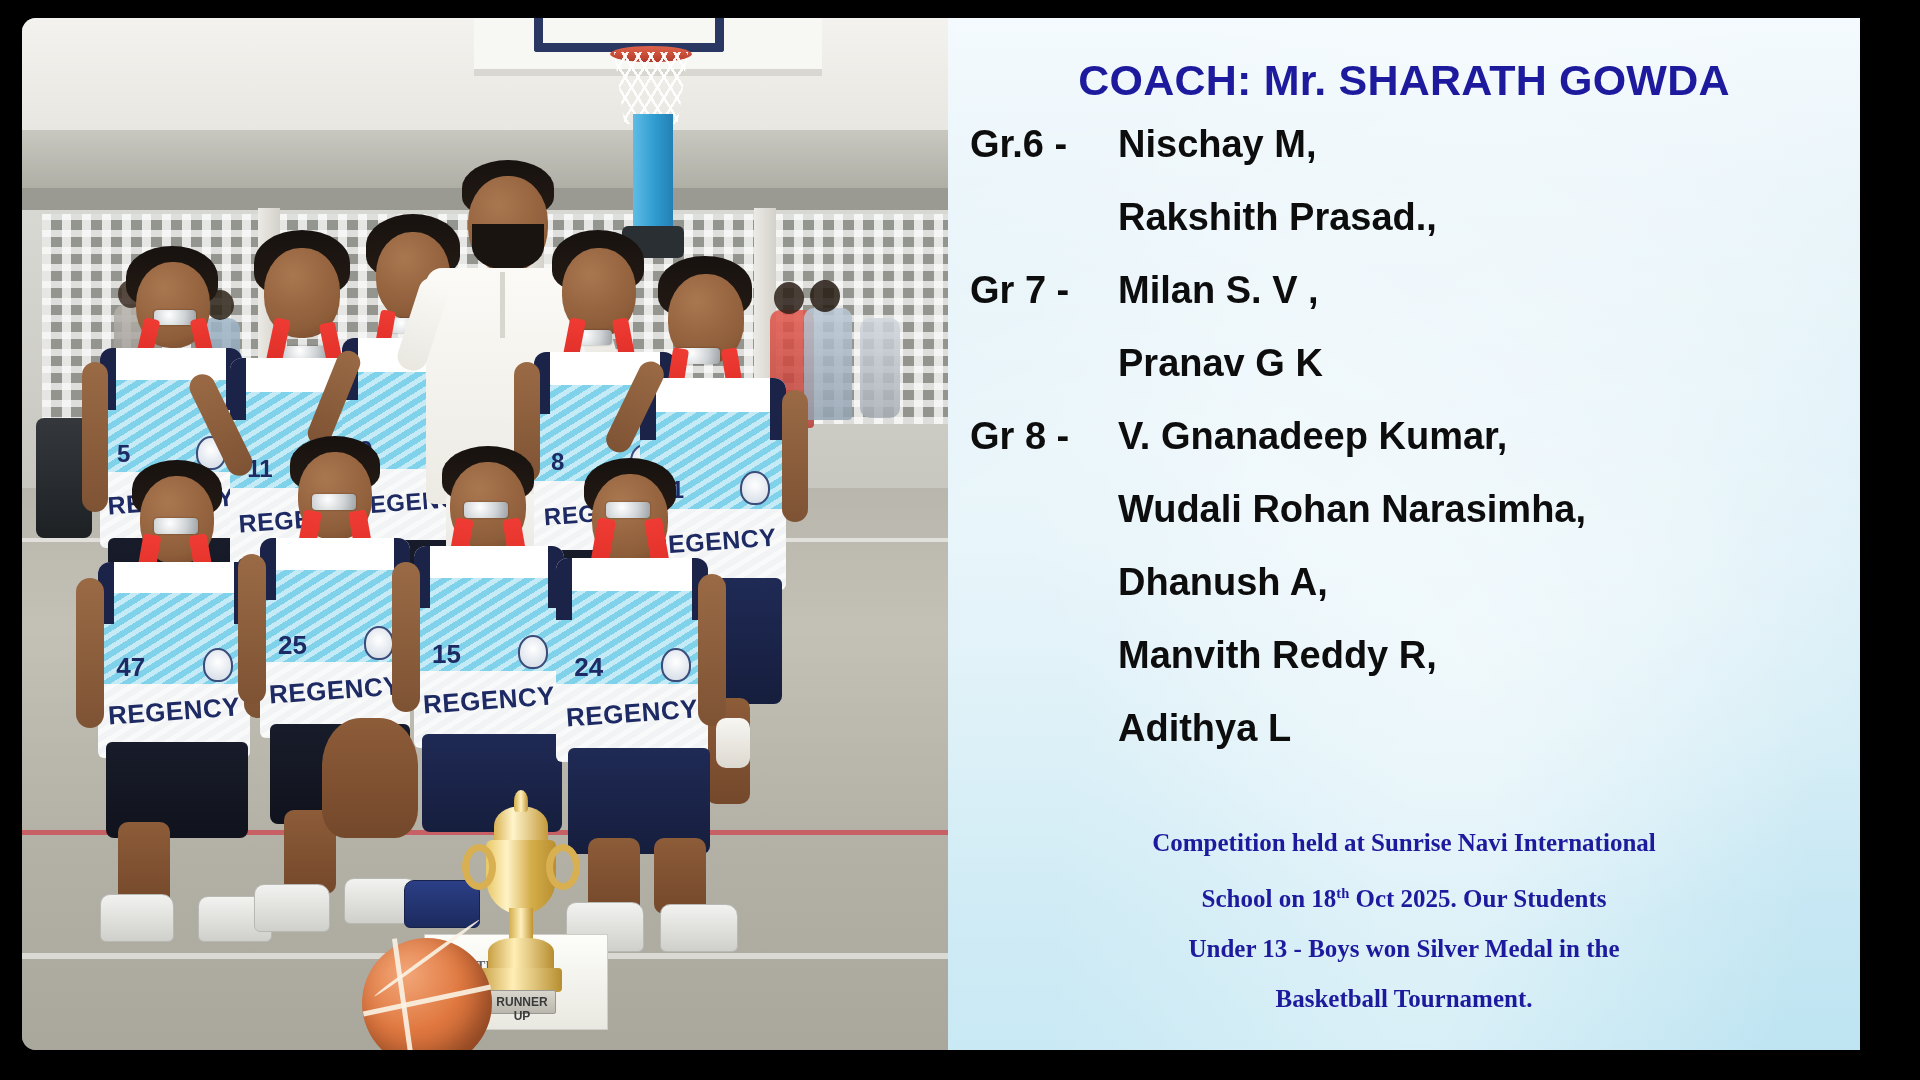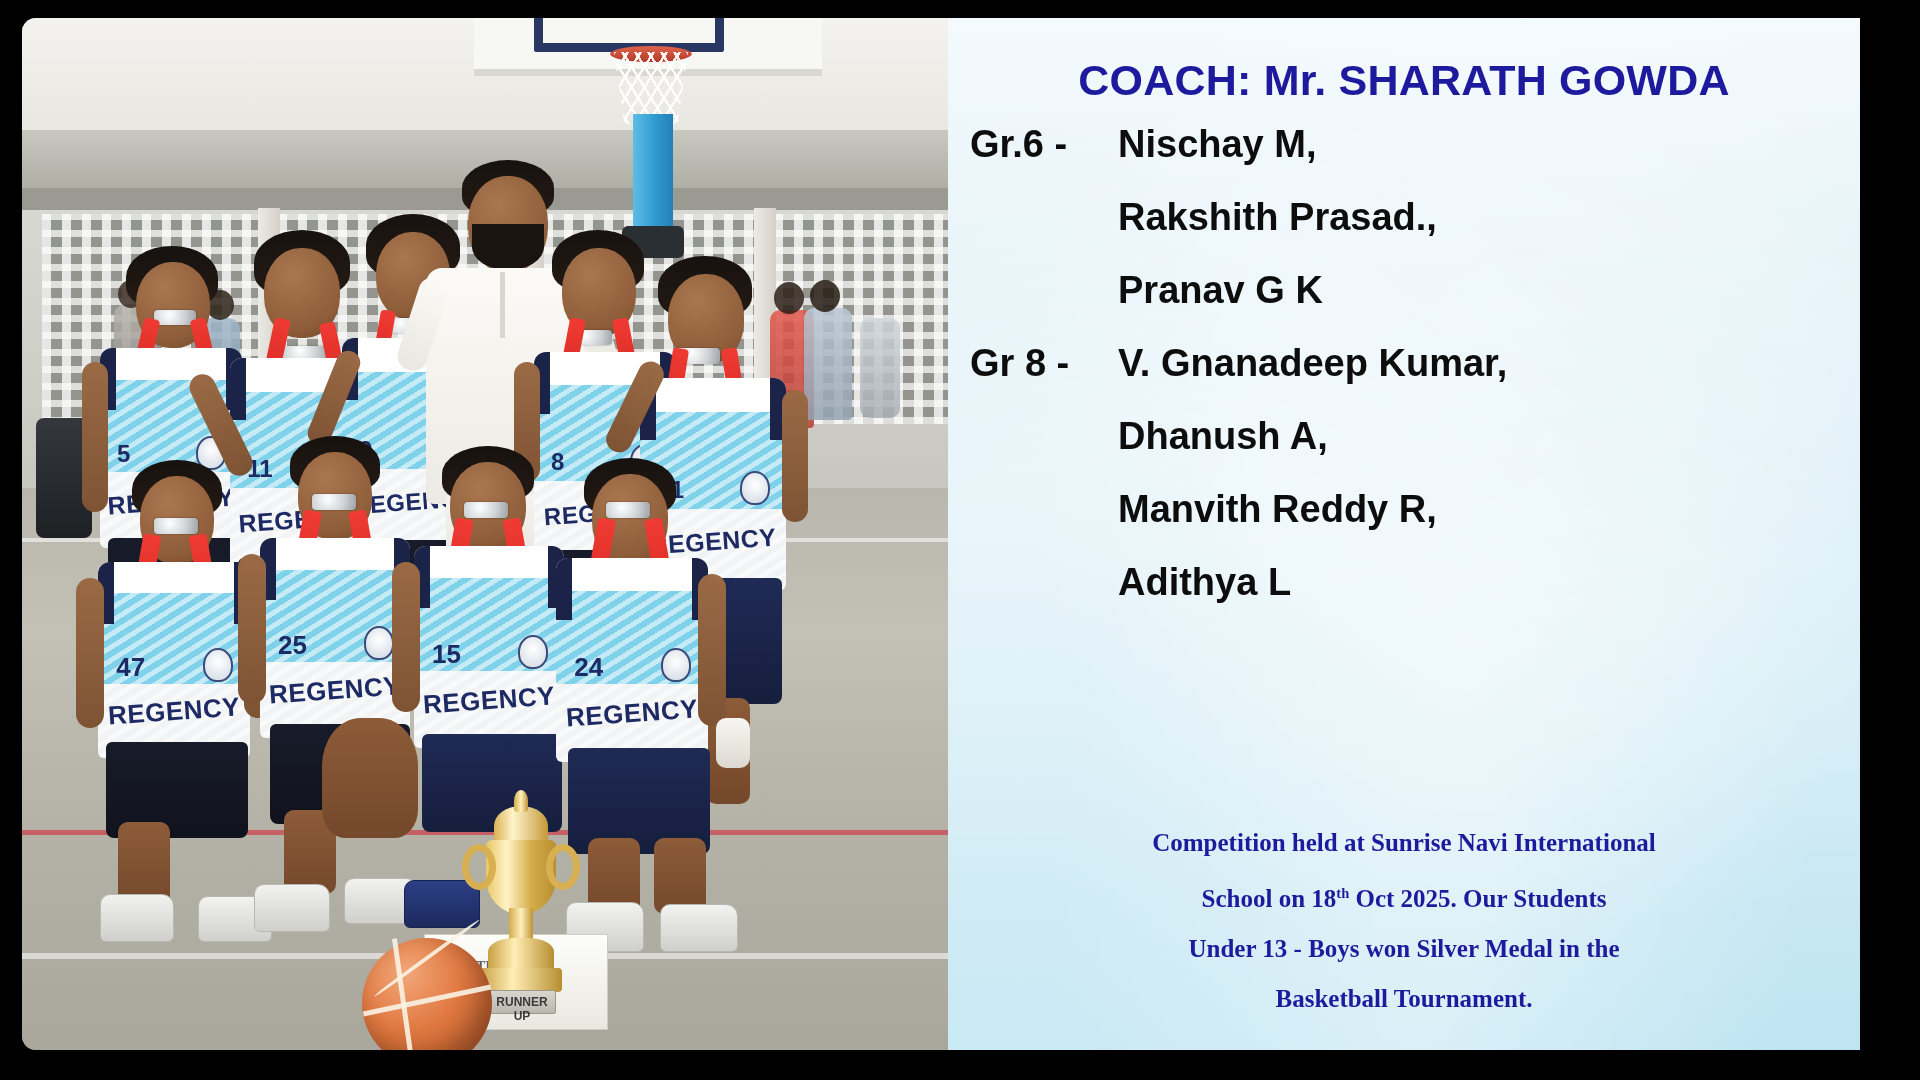--- a/index.html
+++ b/index.html
@@ -552,26 +552,34 @@
 
       <div class="r-row">
         <span class="r-grade">Gr.6 -</span>
         <span class="r-name">Nischay M,</span>
       </div>
       <div class="r-row">
         <span class="r-grade"></span>
         <span class="r-name">Rakshith Prasad.,</span>
       </div>
       <div class="r-row">
+        <span class="r-grade">Gr 7 -</span>
+        <span class="r-name">Milan S. V ,</span>
+      </div>
+      <div class="r-row">
         <span class="r-grade"></span>
         <span class="r-name">Pranav G K</span>
       </div>
       <div class="r-row">
         <span class="r-grade">Gr 8 -</span>
         <span class="r-name">V. Gnanadeep Kumar,</span>
+      </div>
+      <div class="r-row">
+        <span class="r-grade"></span>
+        <span class="r-name">Wudali Rohan Narasimha,</span>
       </div>
       <div class="r-row">
         <span class="r-grade"></span>
         <span class="r-name">Dhanush A,</span>
       </div>
       <div class="r-row">
         <span class="r-grade"></span>
         <span class="r-name">Manvith Reddy R,</span>
       </div>
       <div class="r-row">

